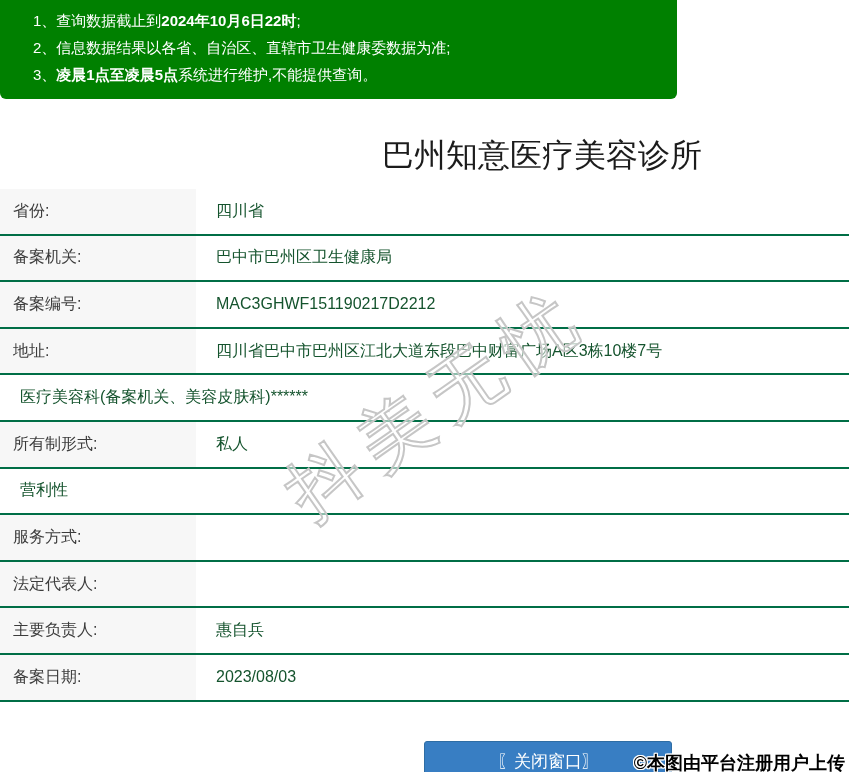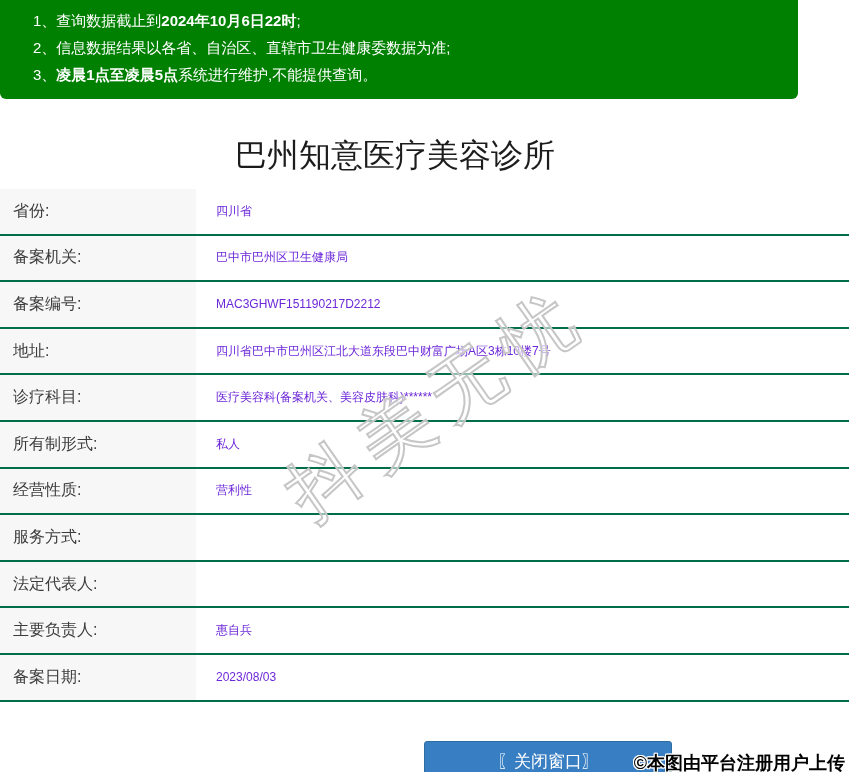--- a/index.html
+++ b/index.html
@@ -1,37 +1,37 @@
 <!DOCTYPE html>
 <html><head>
 <meta charset="utf-8">
 <style>
   * { margin:0; padding:0; box-sizing:border-box; }
   html,body { width:849px; height:772px; overflow:hidden; background:#fff;
     font-family:"Liberation Sans","DejaVu Sans",sans-serif; }
   body { position:relative; }
 
   
-  .notice-bar { width:798px; height:99px; background:#008000; color:#ffffff;
+  .notice-bar { width:677px; height:99px; background:#008000; color:#ffffff;
     border-radius:0 0 6px 6px; padding:7px 10px 8px 33px; }
   .notice-line { font-size:15px; line-height:27px; white-space:nowrap; }
   .notice-line b { font-weight:bold; }
 
   
-  .page-title { margin:37px 0 0 0; padding-left:235px; text-align:left;
+  .page-title { margin:37px 0 0 0; padding-left:235px; text-align:center;
     font-size:32px; font-weight:400; color:#1c1c1c; line-height:38px; }
 
   
   .info-table { width:849px; margin-top:15px; }
   .info-row { display:flex; align-items:stretch; min-height:46.6px;
     border-bottom:2px solid #006e46; }
   .info-label { width:196px; background:#f7f7f7; display:flex; align-items:center;
     padding-left:13px; font-size:16px; color:#3c3c3c; }
   .info-value { flex:1; display:flex; align-items:center;
-    padding-left:20px; padding-right:16px; font-size:12px; color:#6d28d9; }
+    padding-left:20px; padding-right:16px; font-size:16px; color:#14532d; }
 
   
   .watermark { position:absolute; left:265px; top:356px; z-index:5;
     font-size:72px; letter-spacing:14px; white-space:nowrap;
     color:rgba(255,255,255,0.55);
     -webkit-text-stroke:2px #c6c6c6;
     transform:rotate(-35deg); transform-origin:center center;
     pointer-events:none; }
 
   
@@ -66,29 +66,27 @@
   </div>
   <div class="info-row">
     <div class="info-label">备案编号:</div>
     <div class="info-value">MAC3GHWF151190217D2212</div>
   </div>
   <div class="info-row">
     <div class="info-label">地址:</div>
     <div class="info-value">四川省巴中市巴州区江北大道东段巴中财富广场A区3栋10楼7号</div>
   </div>
   <div class="info-row">
-    <div class="info-label">诊疗科目:</div>
     <div class="info-value">医疗美容科(备案机关、美容皮肤科)******</div>
   </div>
   <div class="info-row">
     <div class="info-label">所有制形式:</div>
     <div class="info-value">私人</div>
   </div>
   <div class="info-row">
-    <div class="info-label">经营性质:</div>
     <div class="info-value">营利性</div>
   </div>
   <div class="info-row">
     <div class="info-label">服务方式:</div>
   </div>
   <div class="info-row">
     <div class="info-label">法定代表人:</div>
     <div class="info-value"></div>
   </div>
   <div class="info-row">

